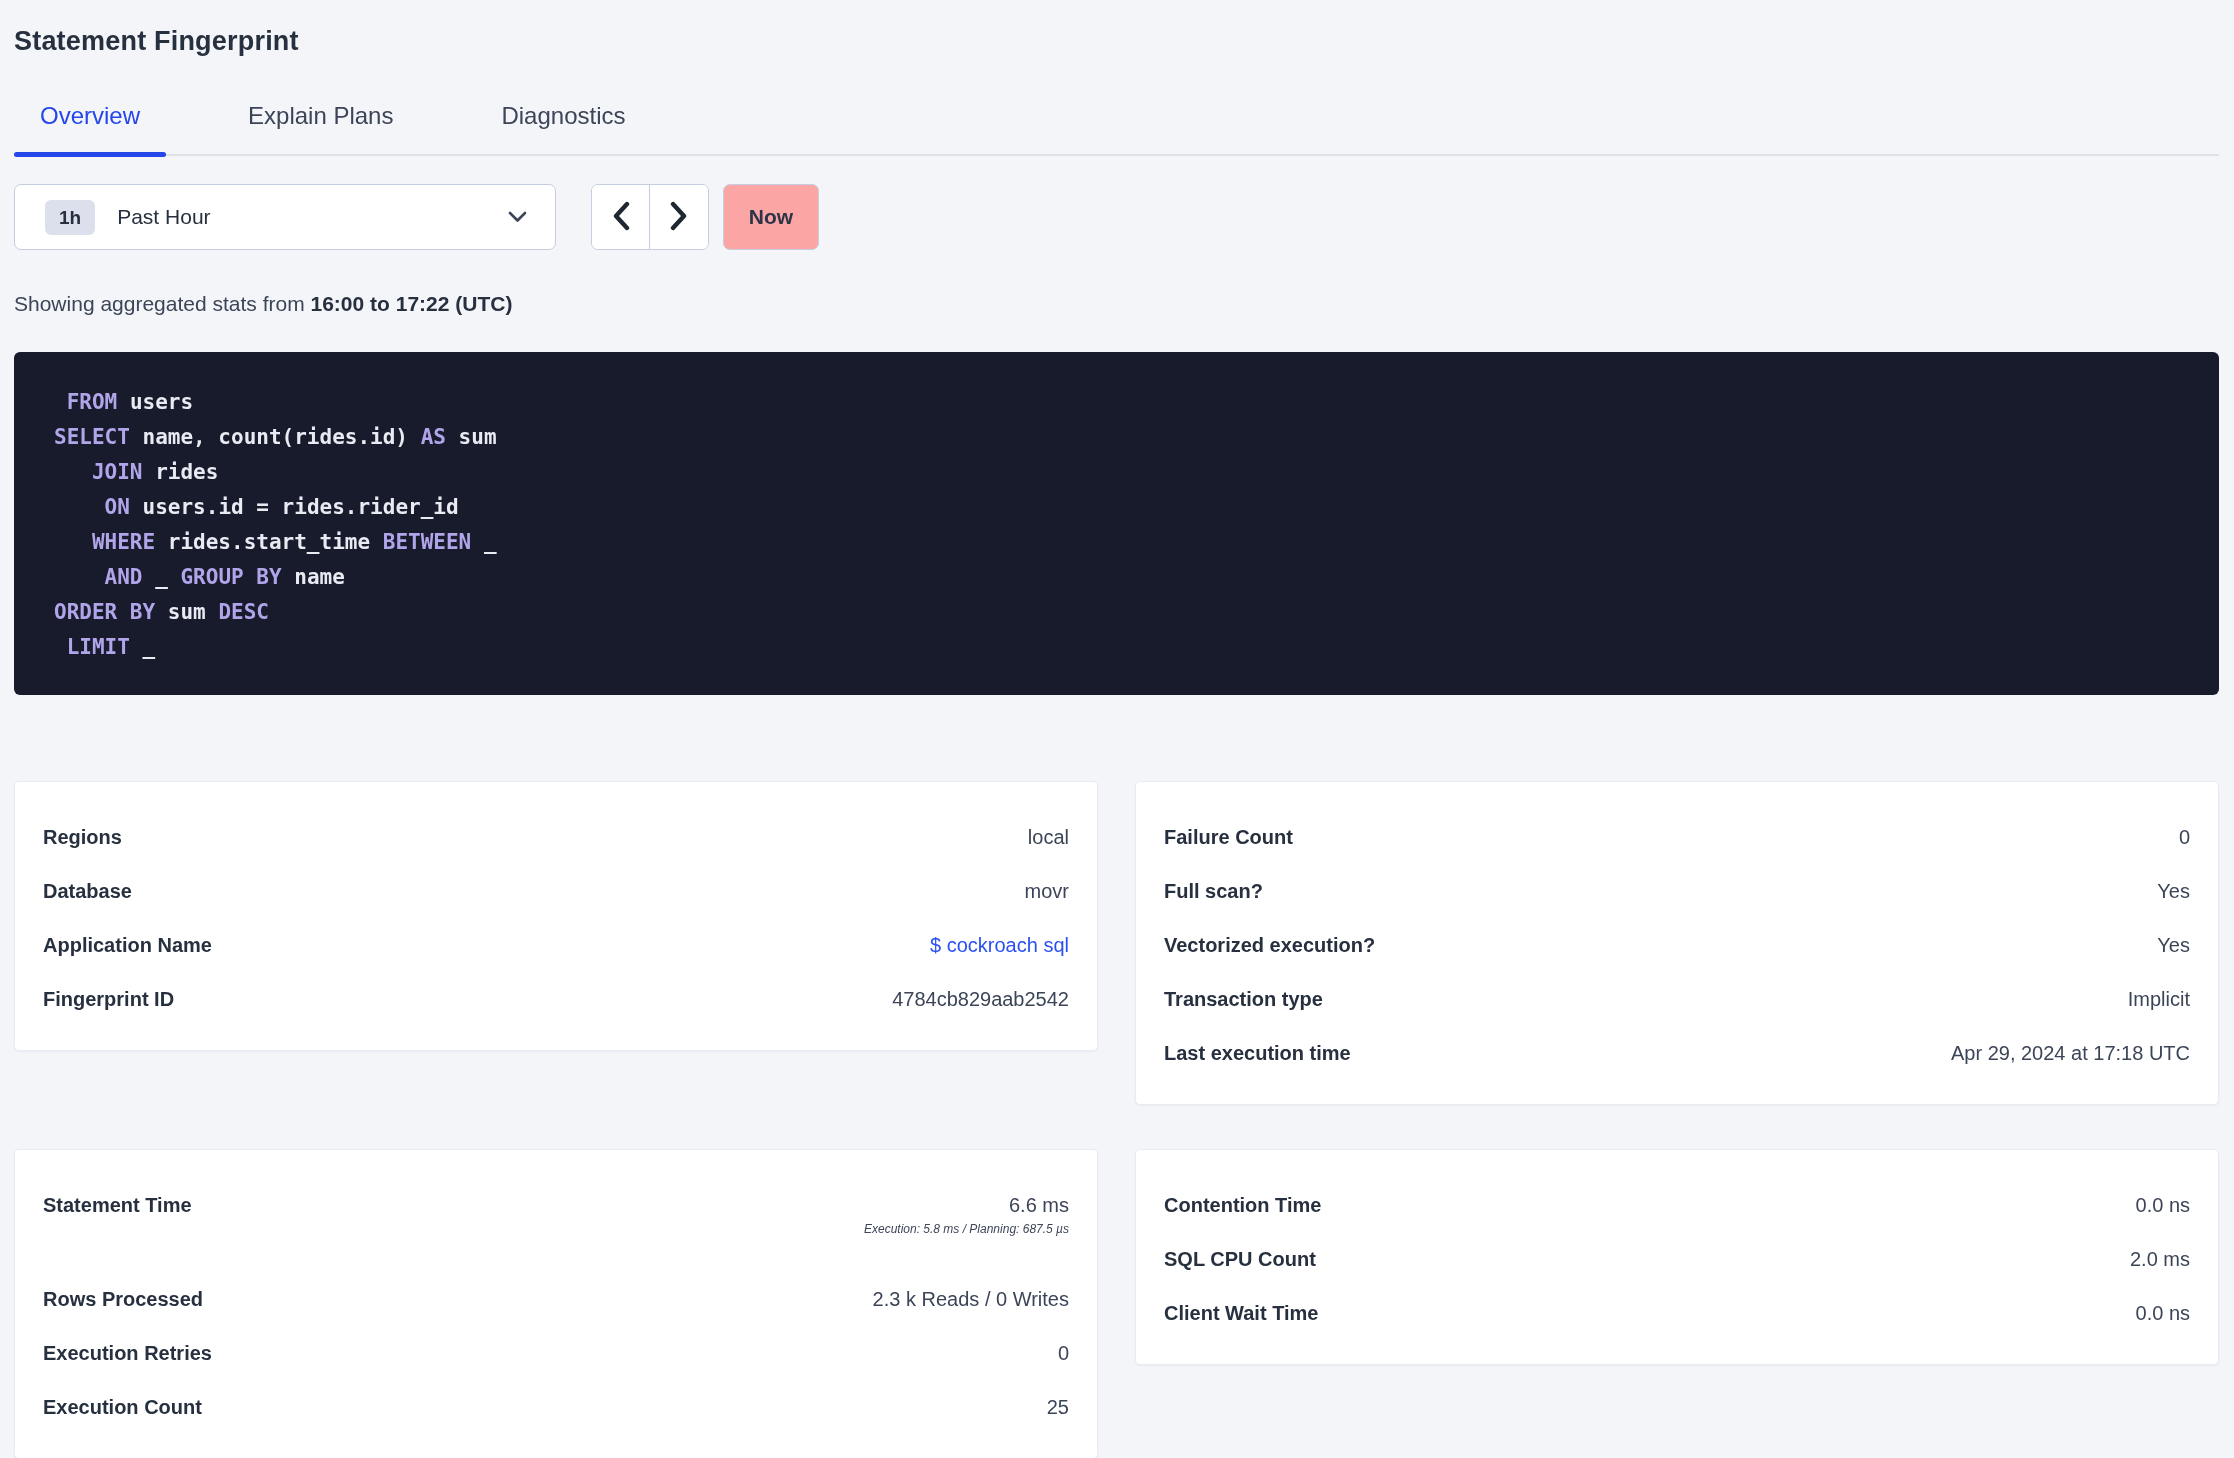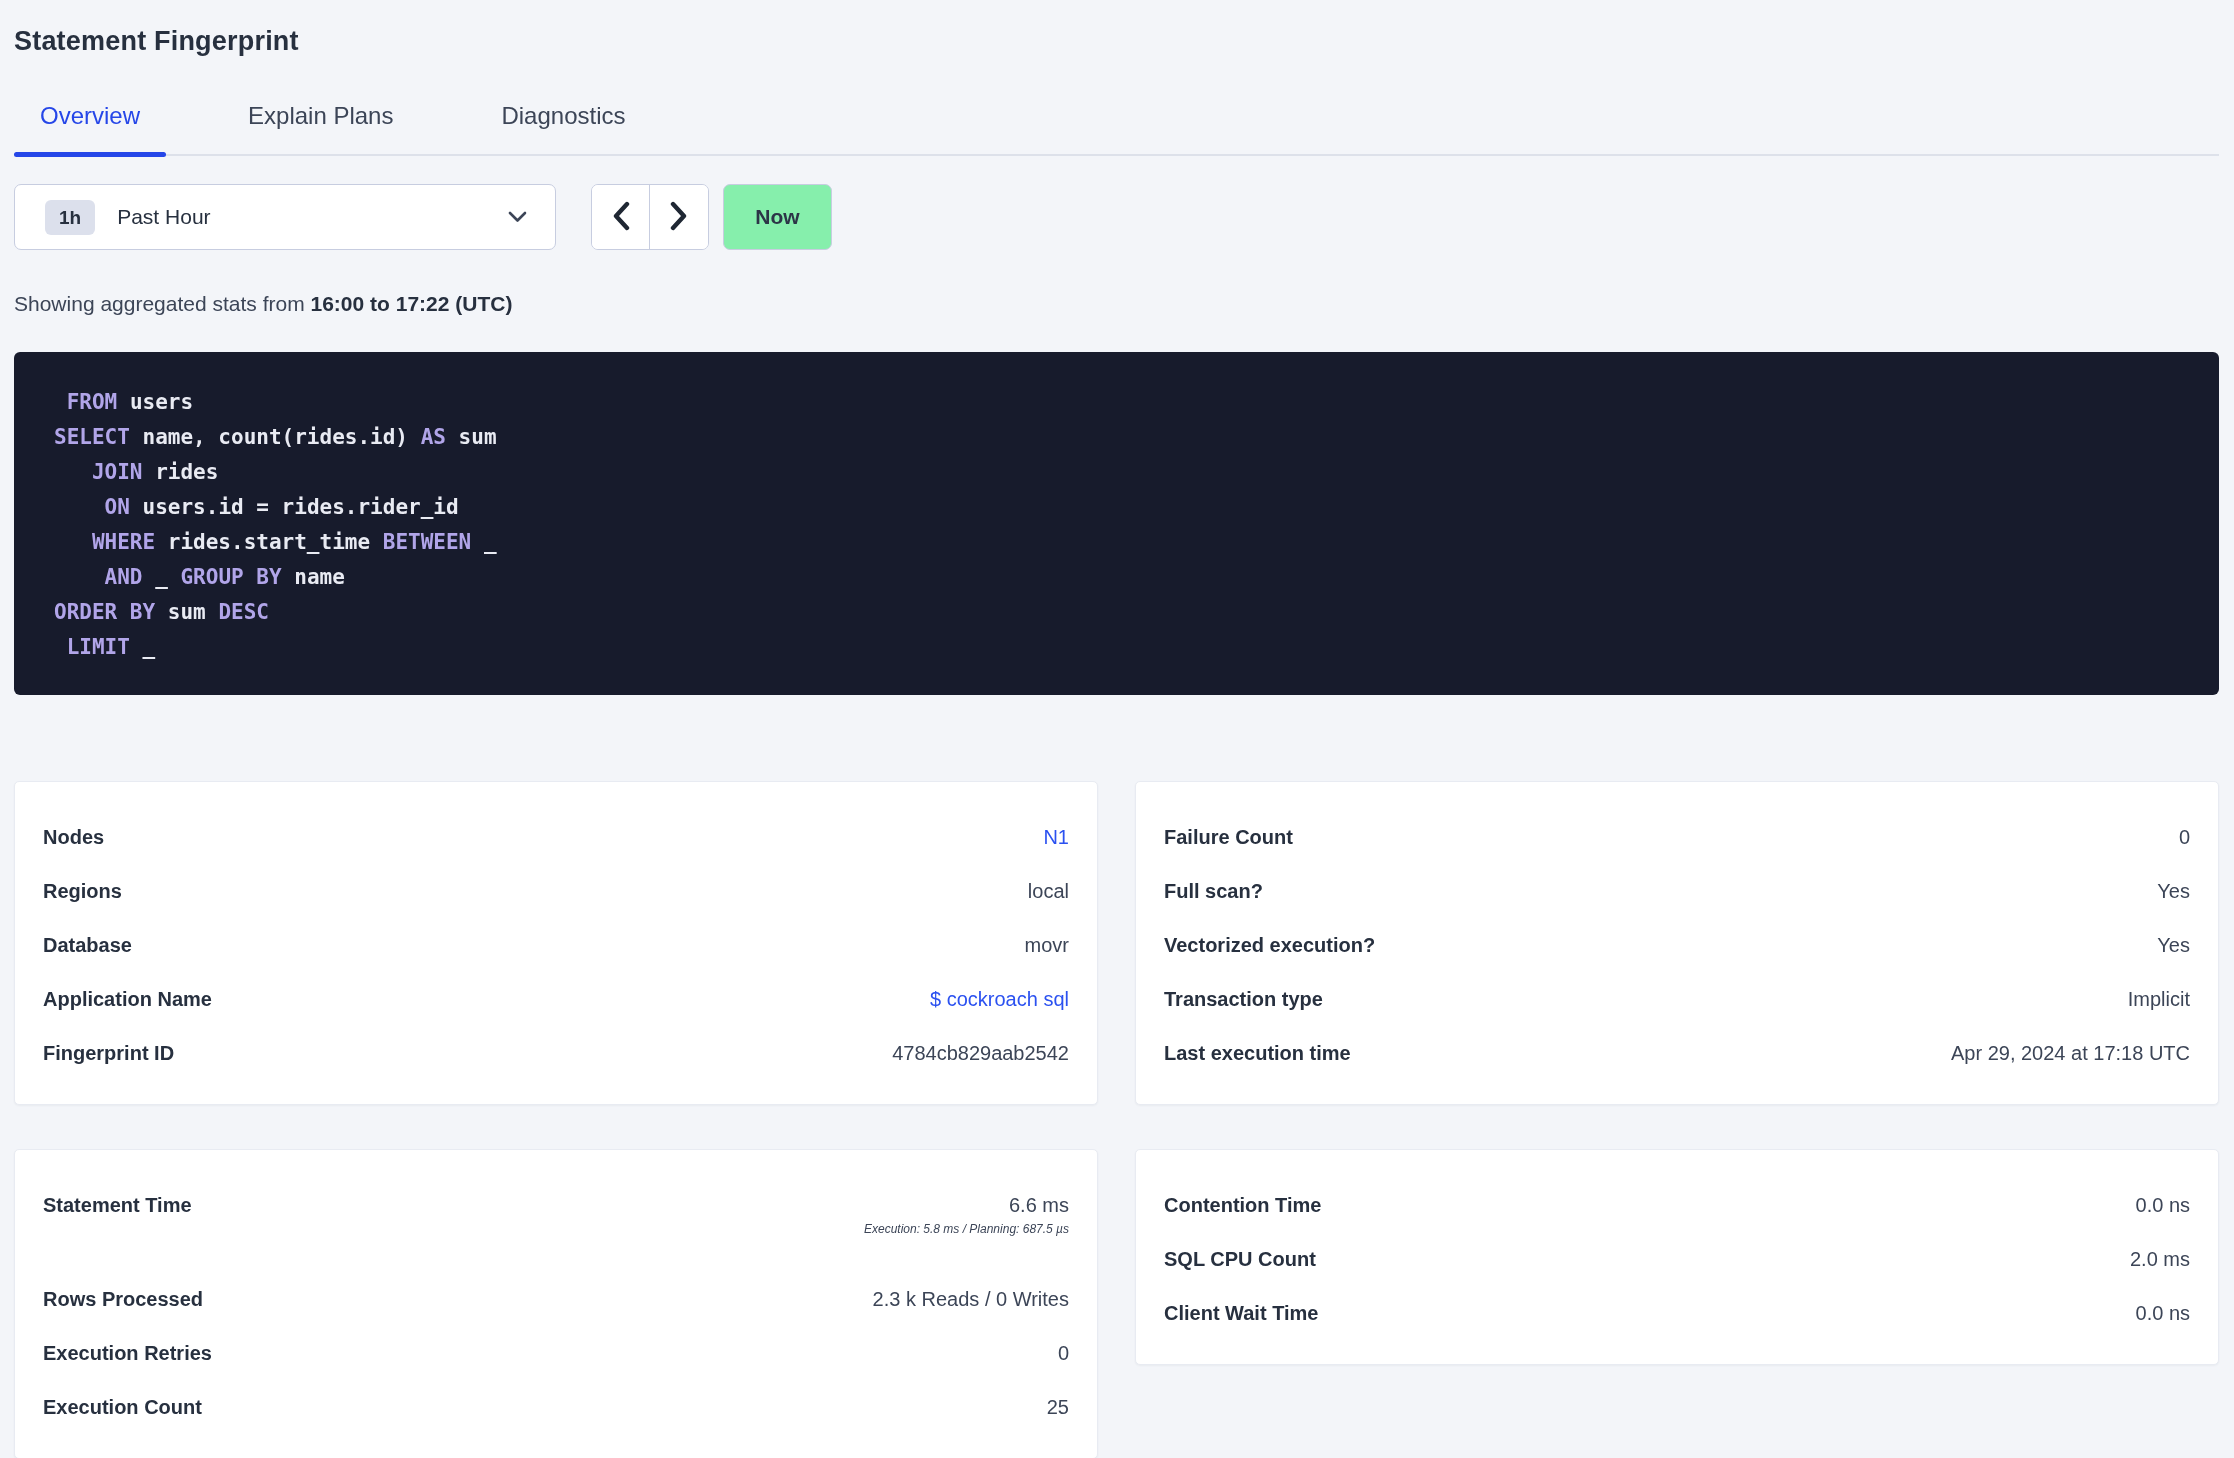--- a/index.html
+++ b/index.html
@@ -54,21 +54,21 @@
   .arrow-group{
     display:flex;margin-left:35px;background:#fff;overflow:hidden;
     border:1px solid var(--border-control);border-radius:7px;
   }
   .arrow-btn{
     width:58px;border:none;background:#fff;cursor:pointer;
     display:flex;align-items:center;justify-content:center;
   }
   .arrow-btn.prev{border-right:1px solid var(--border-control);}
   .now-btn{
-    margin-left:14px;width:109px;background:#86efac;cursor:pointer;font-family:inherit;
+    margin-left:14px;width:96px;background:#fca5a5;cursor:pointer;font-family:inherit;
     border:1px solid var(--border-control);border-radius:7px;
     font-weight:700;font-size:21px;color:#2c3547;
   }
 
   
   .stats-line{margin-top:42px;font-size:21px;color:var(--text-mid);}
   .stats-line .bold{font-weight:700;color:var(--text-dark);}
 
   
   .sql-box{margin-top:36px;background:var(--code-bg);border-radius:6px;padding:33px 26px 30px 40px;}
@@ -148,26 +148,20 @@
       <div class="code-line"><span>    </span><span class="kw">ON</span><span> users.id = rides.rider_id</span></div>
       <div class="code-line"><span>   </span><span class="kw">WHERE</span><span> rides.start_time </span><span class="kw">BETWEEN</span><span> _</span></div>
       <div class="code-line"><span>    </span><span class="kw">AND</span><span> _ </span><span class="kw">GROUP BY</span><span> name</span></div>
       <div class="code-line"><span class="kw">ORDER BY</span><span> sum </span><span class="kw">DESC</span></div>
       <div class="code-line"><span> </span><span class="kw">LIMIT</span><span> _</span></div>
     </div>
 
   <div class="cards">
     <div class="card" id="card-details-left">
         <div class="card-row">
-          <span class="row-label">Nodes</span>
-          <span class="row-value-wrap">
-            <span class="row-value link">N1</span>
-          </span>
-        </div>
-        <div class="card-row">
           <span class="row-label">Regions</span>
           <span class="row-value-wrap">
             <span class="row-value">local</span>
           </span>
         </div>
         <div class="card-row">
           <span class="row-label">Database</span>
           <span class="row-value-wrap">
             <span class="row-value">movr</span>
           </span>

